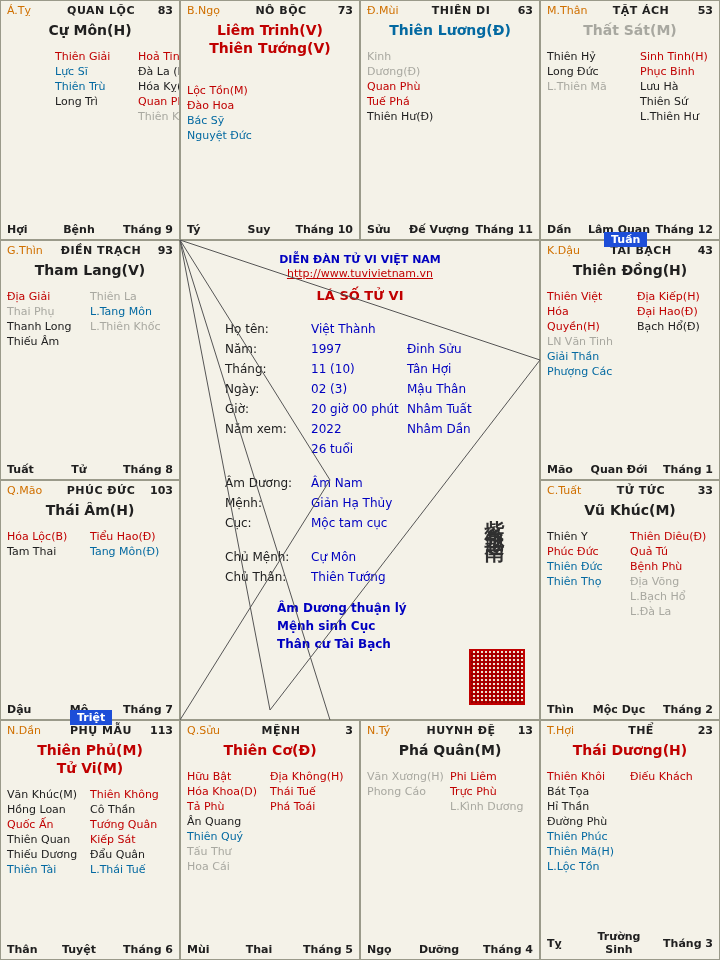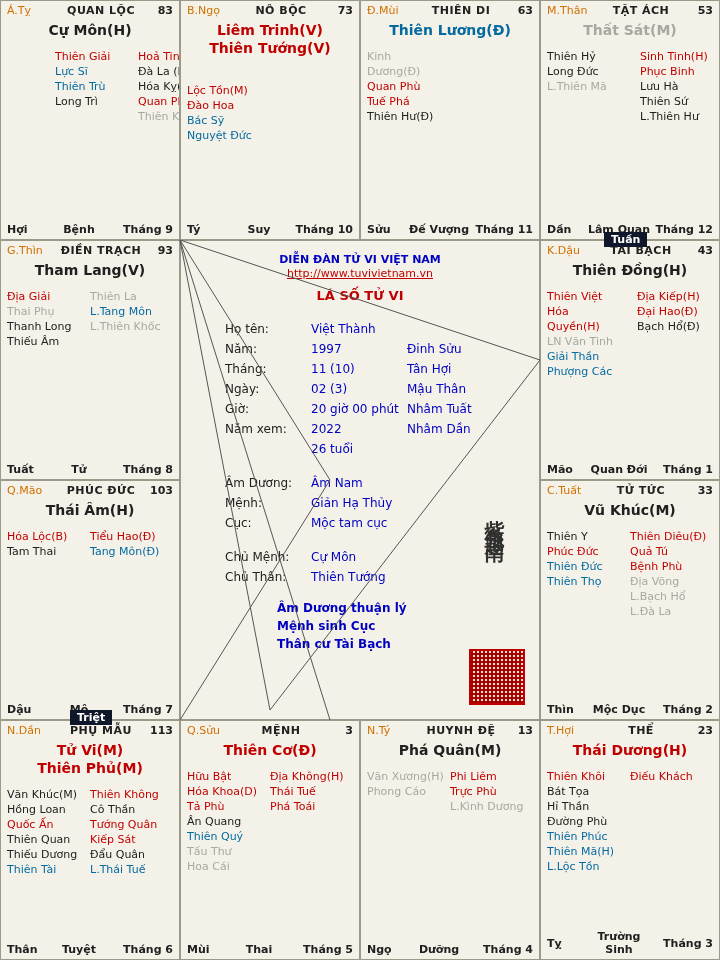--- a/index.html
+++ b/index.html
@@ -133,21 +133,21 @@
     color:rgba(200,170,60,.18);
     z-index:1;pointer-events:none;
     white-space:nowrap;
   }
   svg.lines{
     position:absolute;left:0;top:0;width:720px;height:960px;
     pointer-events:none;z-index:5;
   }
   .tag{
     position:absolute;
-    background:#0f172a;color:#fff;
+    background:#1d4ed8;color:#fff;
     font-size:11px;font-weight:bold;
     padding:1px 7px;
     z-index:8;
   }
   #tag-tuan{left:604px;top:232px;}
   #tag-triet{left:70px;top:710px;}
 </style>
 </head>
 <body>
 
@@ -453,22 +453,22 @@
       </div>
     </div>
 
   <div class="cell" id="p8">
       <div class="c-head">
         <div class="c-cung orange">N.Dần</div>
         <div class="c-title black">PHỤ MẪU</div>
         <div class="c-num black">113</div>
       </div>
       <div class="c-main">
+        <div class="red">Thiên Phủ(M)</div>
         <div class="red">Tử Vi(M)</div>
-        <div class="red">Thiên Phủ(M)</div>
       </div>
       <div class="c-cols" style="top: 66px;">
         <div class="c-col">
           <div class="black">Văn Khúc(M)</div>
           <div class="black">Hồng Loan</div>
           <div class="red">Quốc Ấn</div>
           <div class="black">Thiên Quan</div>
           <div class="black">Thiếu Dương</div>
           <div class="green">Thiên Tài</div>
         </div>

